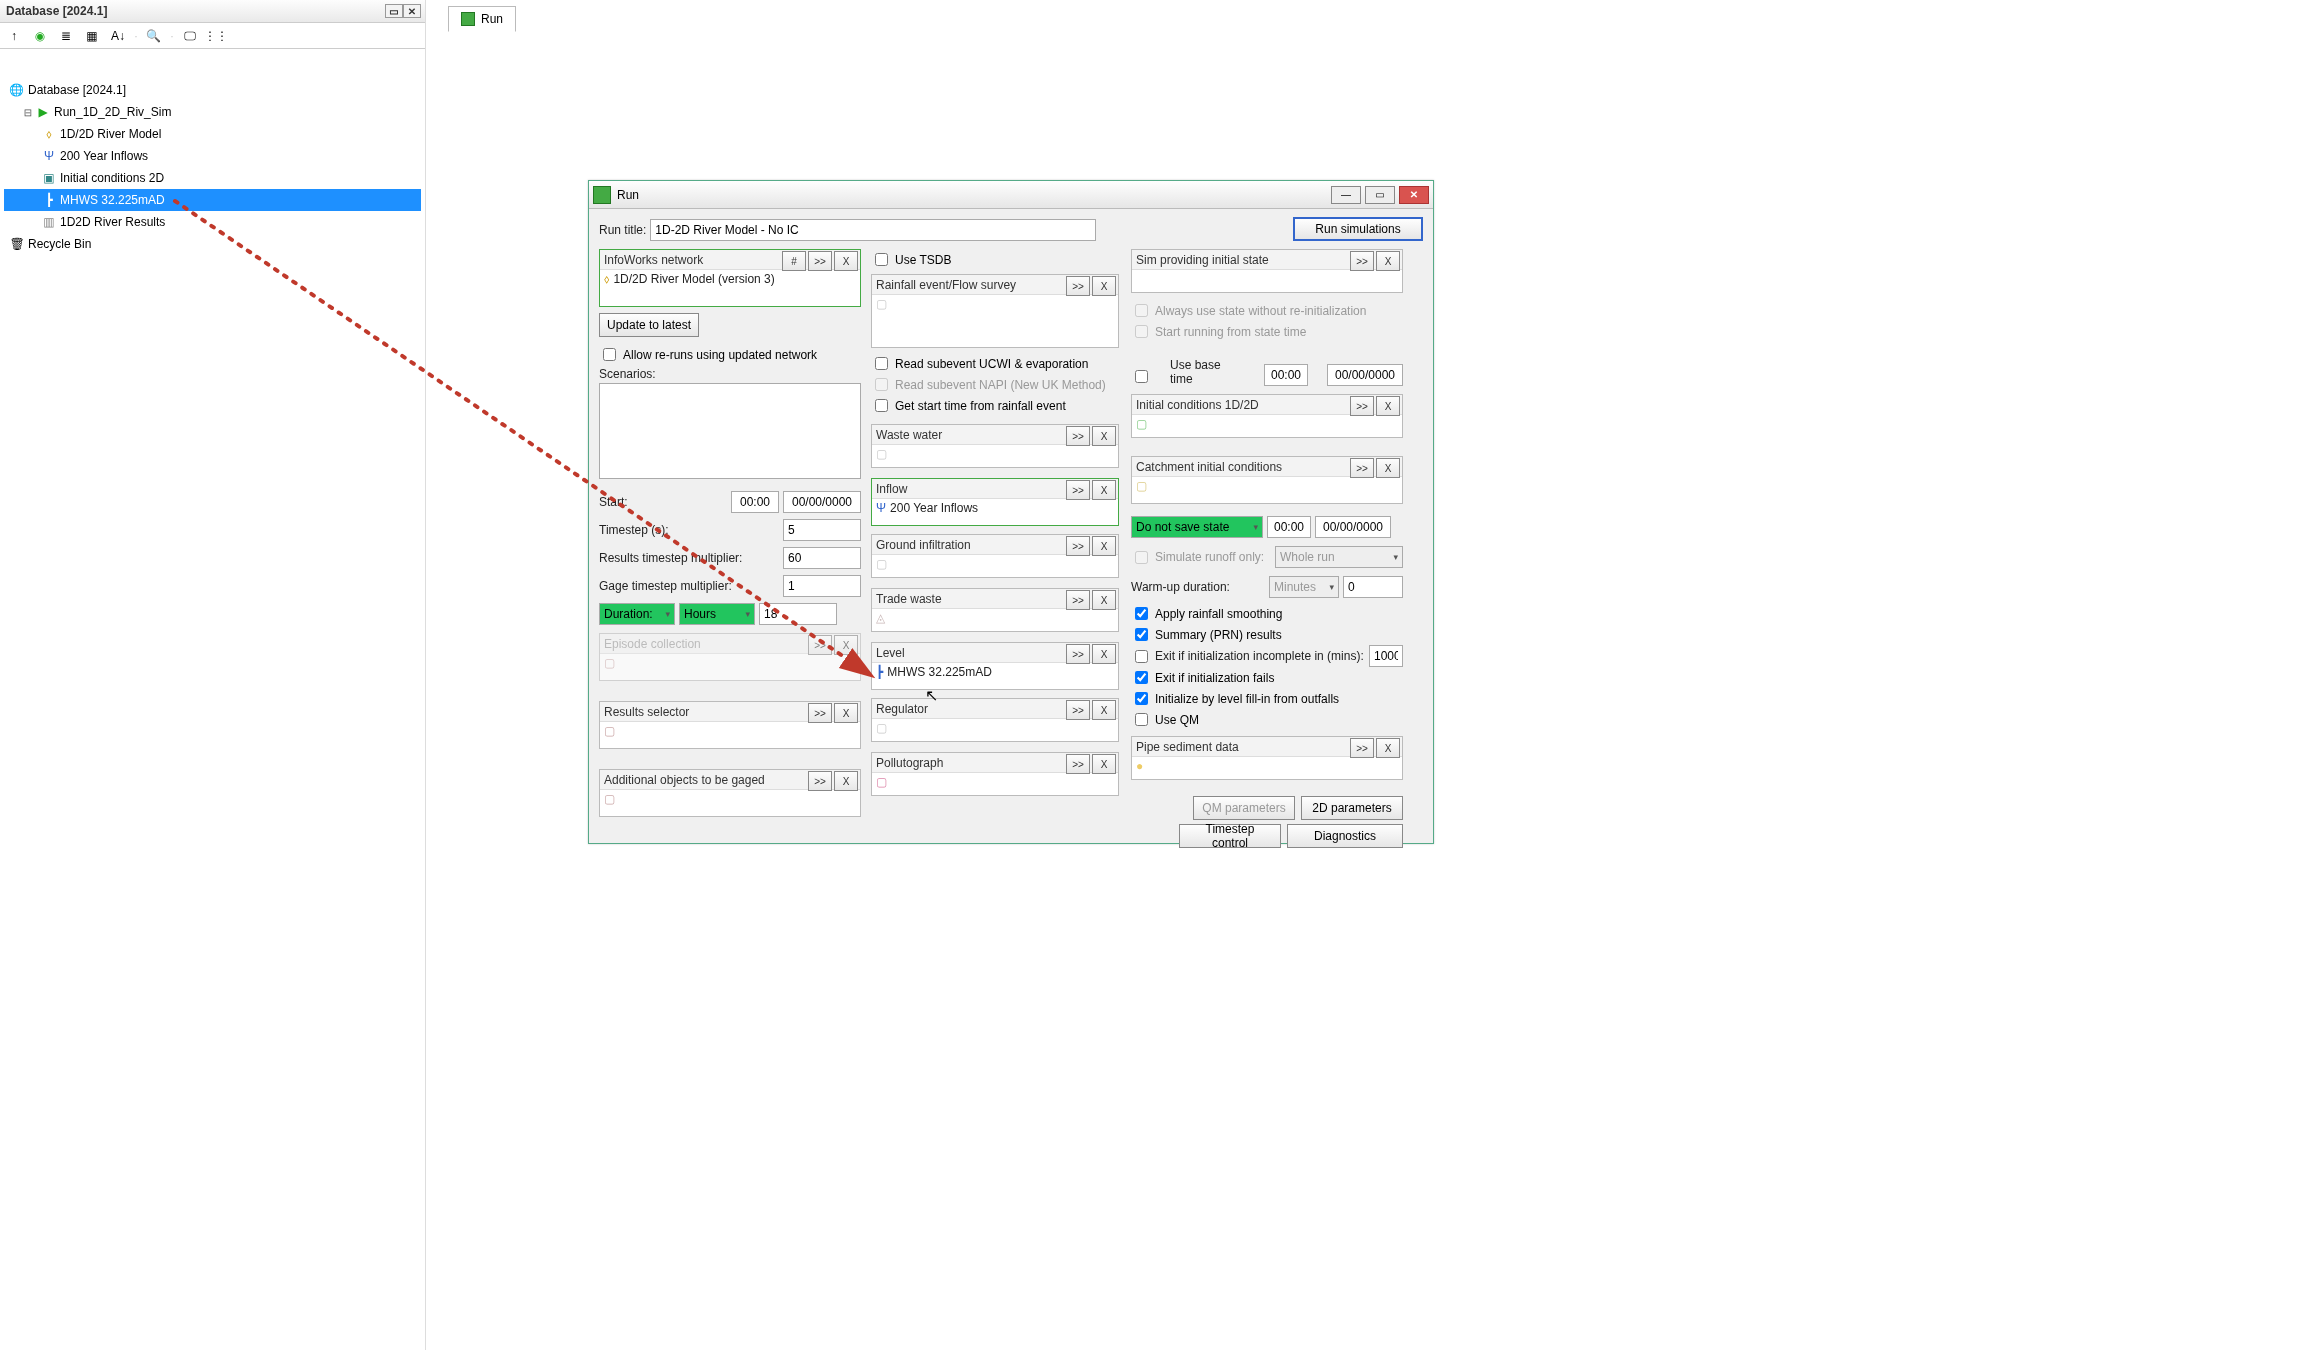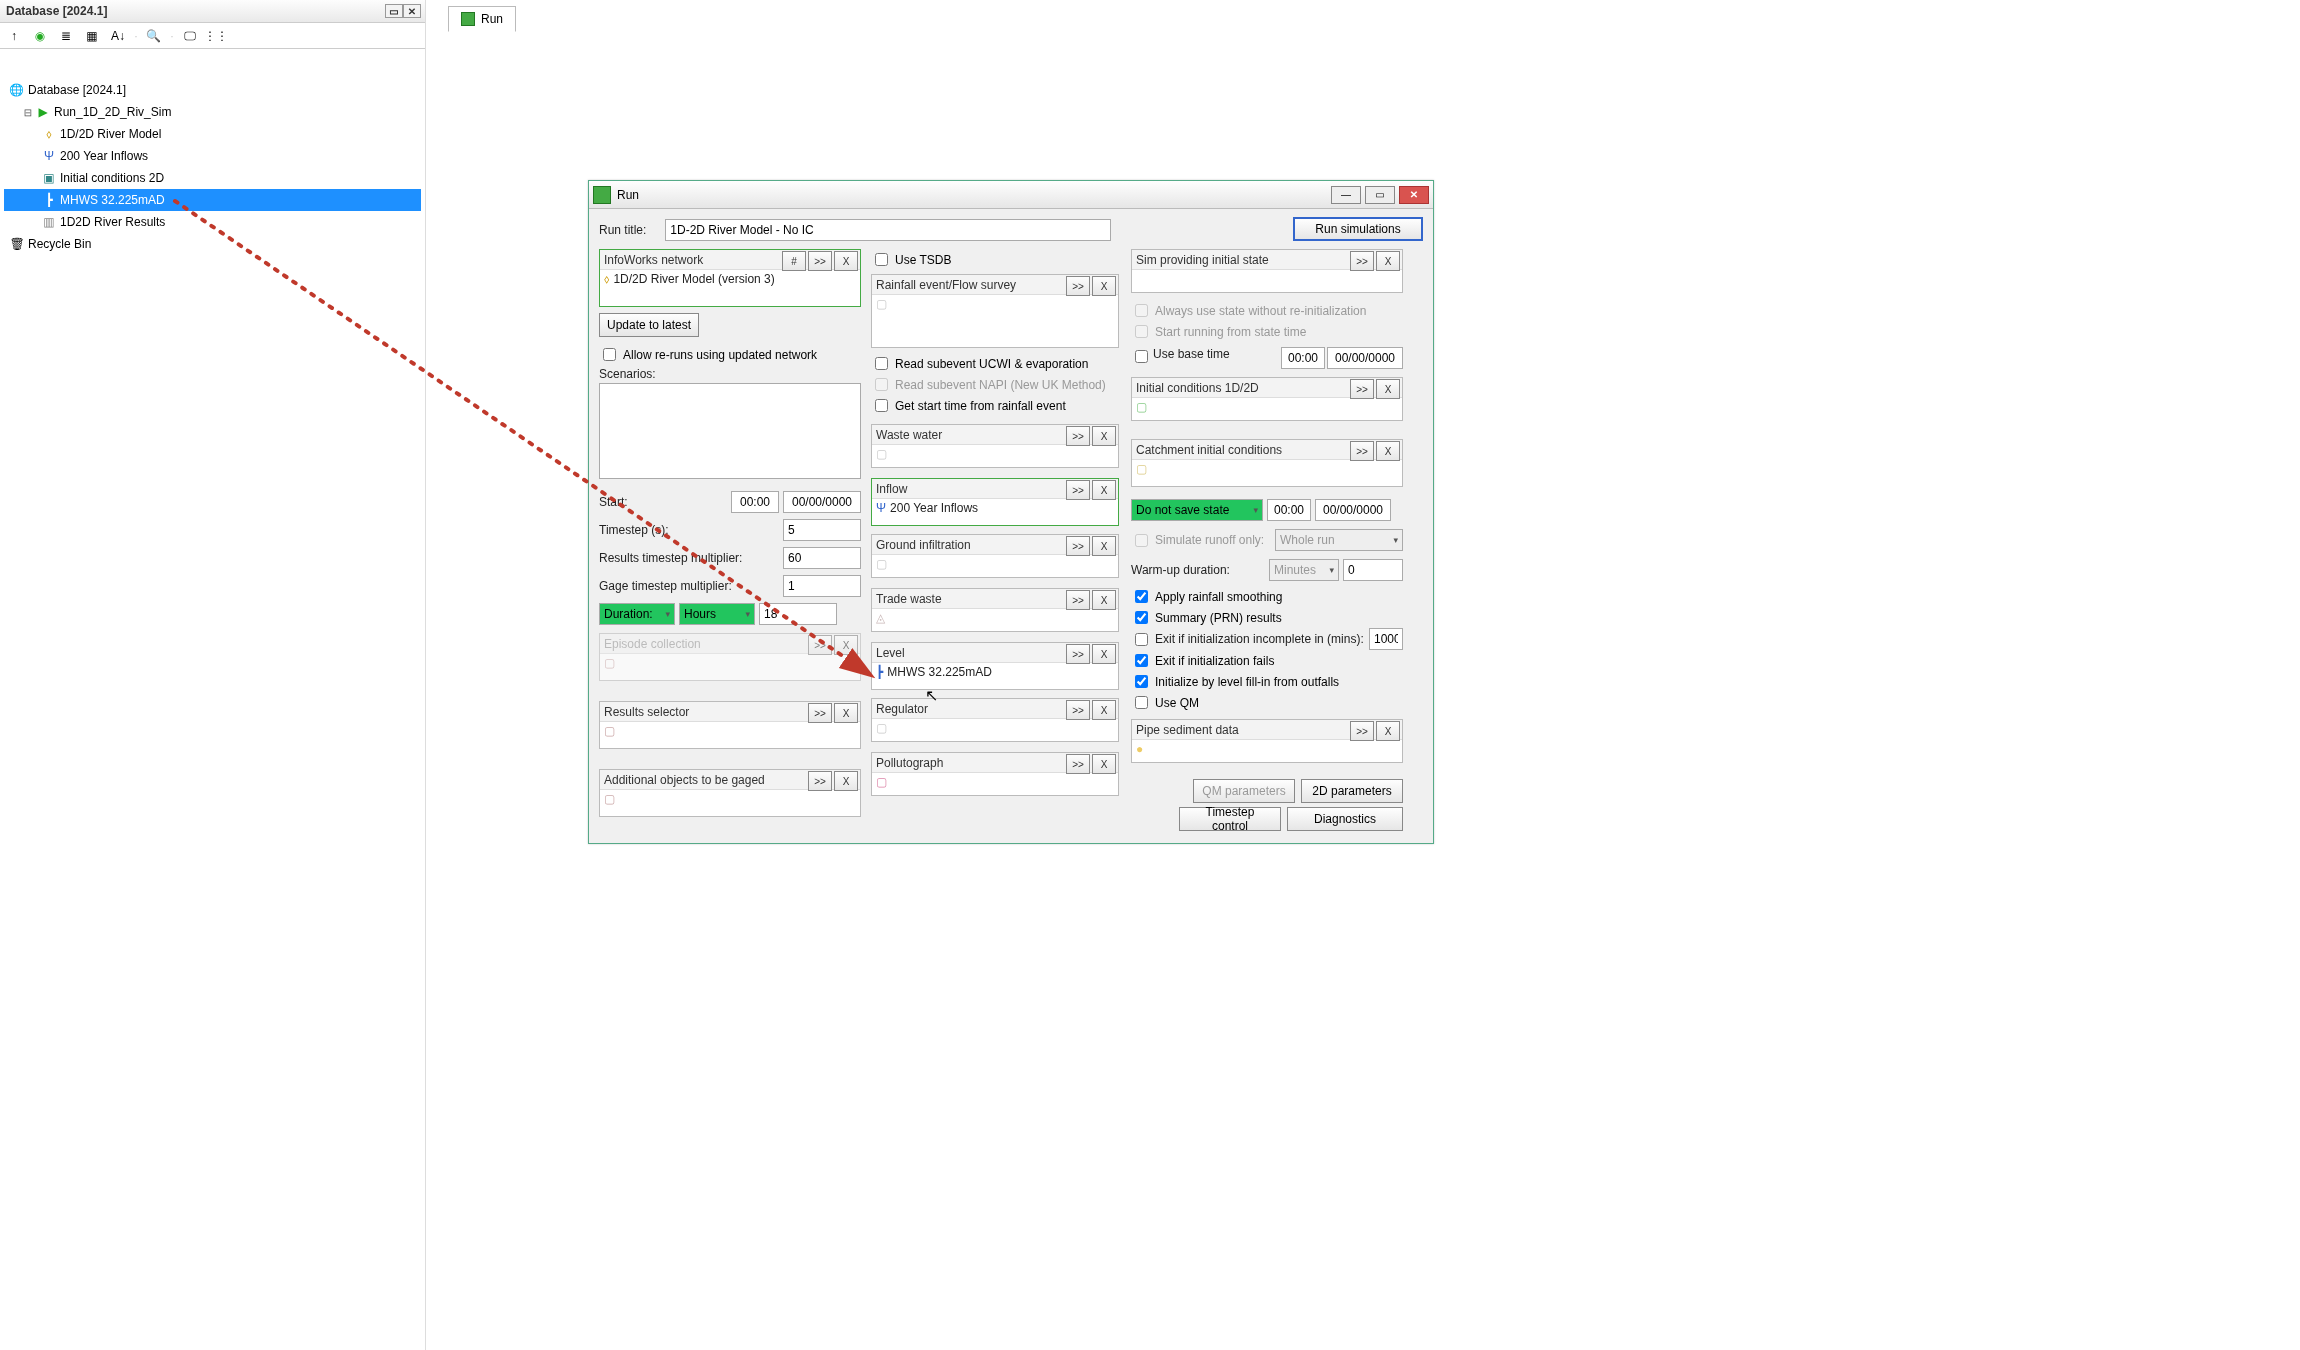--- a/index.html
+++ b/index.html
@@ -130,21 +130,21 @@
     <span class="ttl-ic"></span>
     <span>Run</span>
     <div class="wbtns">
       <span>—</span>
       <span>▭</span>
       <span class="cls">✕</span>
     </div>
   </div>
   <div class="run-body">
 
-    <div style="position:absolute; left:10px; top:10px; display:flex; align-items:center; gap:19px;">
+    <div style="position:absolute; left:10px; top:10px; display:flex; align-items:center; gap:4px;">
       <span class="lbl">Run title:</span>
       <input class="txt" style="width: 446px;" value="1D-2D River Model - No IC">
     </div>
     <div style="position:absolute; right:10px; top:8px;">
       <button class="btn primary" style="width:130px">Run simulations</button>
     </div>
 
     <div class="col col1" style="top:40px;">
       <div class="grp green" style="height:58px">
         <div class="grp-hd">
@@ -355,21 +355,21 @@
         <div class="grp-body"></div>
       </div>
       <div class="chk disabled" style="margin-top:8px">
           <input type="checkbox" disabled="" style="">
           <span>Always use state without re-initialization</span>
         </div>
       <div class="chk disabled">
           <input type="checkbox" disabled="" style="">
           <span>Start running from state time</span>
         </div>
-      <div style="display:flex;align-items:flex-start;margin-top:5px;gap:2px">
+      <div style="display:flex;align-items:flex-end;margin-top:16px;gap:19px">
         <input type="checkbox" style="">
         <span class="lbl" style="flex:1">Use base time</span>
         <input class="txt" style="width: 44px; text-align: center;" value="00:00">
         <input class="txt" style="width: 76px; text-align: center;" value="00/00/0000">
       </div>
 
       <div class="grp" style="height:44px;margin-top:8px">
         <div class="grp-hd">
             <span>Initial conditions 1D/2D</span>
           <div class="hd-btns">

